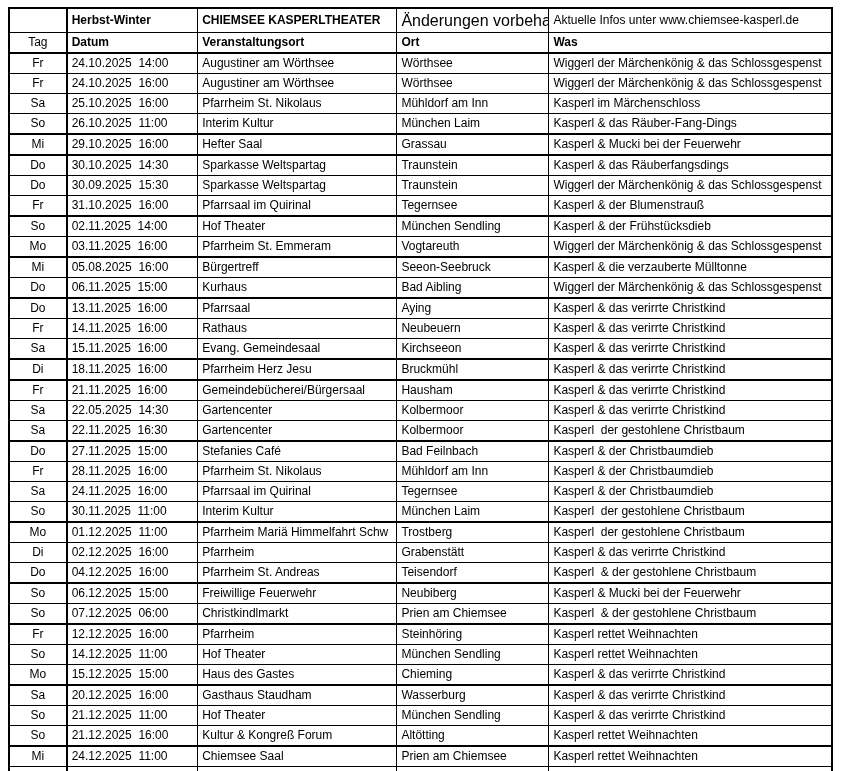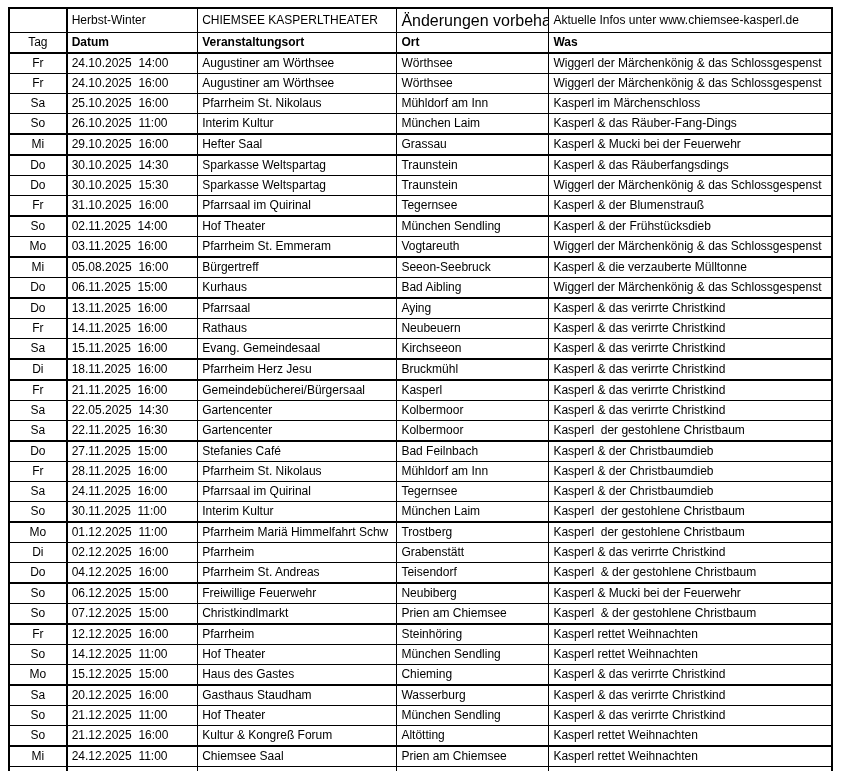--- a/index.html
+++ b/index.html
@@ -35,21 +35,21 @@
     vertical-align: middle;
   }
   .col-tag  { width: 55px;  text-align: center; border-right: 2px solid #000000; }
   .col-datum{ width: 125px; }
   .col-venue{ width: 190px; margin-left: 24px; }
   .col-ort  { width: 145px; }
   .col-was  { width: 270px; margin-top: 16px; }
 
   tr.title-row th { height: 23px; }
   tr.title-row .col-datum,
-  tr.title-row .col-venue { font-weight: normal; }
+  tr.title-row .col-venue { font-weight: bold; }
   tr.title-row .col-ort   { font-size: 16px; }
 
   tr.header-row th { font-weight: bold; border-bottom: 2px solid #000000; }
   tr.header-row .col-tag { font-weight: normal; }
 
   tbody tr.group-start td { border-top: 2px solid #000000; }
 </style>
 </head>
 <body>
 
@@ -116,21 +116,21 @@
         </tr>
         <tr class="group-start">
           <td class="col-tag">Do</td>
           <td class="col-datum">30.10.2025  14:30</td>
           <td class="col-venue">Sparkasse Weltspartag</td>
           <td class="col-ort">Traunstein</td>
           <td class="col-was">Kasperl &amp; das Räuberfangsdings</td>
         </tr>
         <tr>
           <td class="col-tag">Do</td>
-          <td class="col-datum">30.10.2025  15:30</td>
+          <td class="col-datum">30.09.2025  15:30</td>
           <td class="col-venue">Sparkasse Weltspartag</td>
           <td class="col-ort">Traunstein</td>
           <td class="col-was">Wiggerl der Märchenkönig &amp; das Schlossgespenst</td>
         </tr>
         <tr>
           <td class="col-tag">Fr</td>
           <td class="col-datum">31.10.2025  16:00</td>
           <td class="col-venue">Pfarrsaal im Quirinal</td>
           <td class="col-ort">Tegernsee</td>
           <td class="col-was">Kasperl &amp; der Blumenstrauß</td>
@@ -188,21 +188,21 @@
           <td class="col-tag">Di</td>
           <td class="col-datum">18.11.2025  16:00</td>
           <td class="col-venue">Pfarrheim Herz Jesu</td>
           <td class="col-ort">Bruckmühl</td>
           <td class="col-was">Kasperl &amp; das verirrte Christkind</td>
         </tr>
         <tr class="group-start">
           <td class="col-tag">Fr</td>
           <td class="col-datum">21.11.2025  16:00</td>
           <td class="col-venue">Gemeindebücherei/Bürgersaal</td>
-          <td class="col-ort">Kasperl</td>
+          <td class="col-ort">Hausham</td>
           <td class="col-was">Kasperl &amp; das verirrte Christkind</td>
         </tr>
         <tr>
           <td class="col-tag">Sa</td>
           <td class="col-datum">22.05.2025  14:30</td>
           <td class="col-venue">Gartencenter</td>
           <td class="col-ort">Kolbermoor</td>
           <td class="col-was">Kasperl &amp; das verirrte Christkind</td>
         </tr>
         <tr>
@@ -263,21 +263,21 @@
         </tr>
         <tr class="group-start">
           <td class="col-tag">So</td>
           <td class="col-datum">06.12.2025  15:00</td>
           <td class="col-venue">Freiwillige Feuerwehr</td>
           <td class="col-ort">Neubiberg</td>
           <td class="col-was">Kasperl &amp; Mucki bei der Feuerwehr</td>
         </tr>
         <tr>
           <td class="col-tag">So</td>
-          <td class="col-datum">07.12.2025  15:00</td>
+          <td class="col-datum">07.12.2025  06:00</td>
           <td class="col-venue">Christkindlmarkt</td>
           <td class="col-ort">Prien am Chiemsee</td>
           <td class="col-was">Kasperl  &amp; der gestohlene Christbaum</td>
         </tr>
         <tr class="group-start">
           <td class="col-tag">Fr</td>
           <td class="col-datum">12.12.2025  16:00</td>
           <td class="col-venue">Pfarrheim</td>
           <td class="col-ort">Steinhöring</td>
           <td class="col-was">Kasperl rettet Weihnachten</td>

